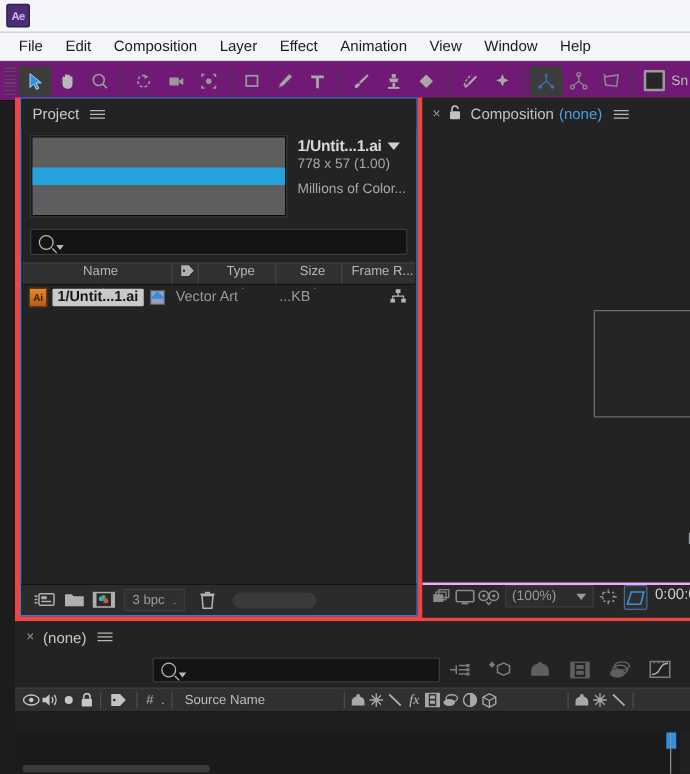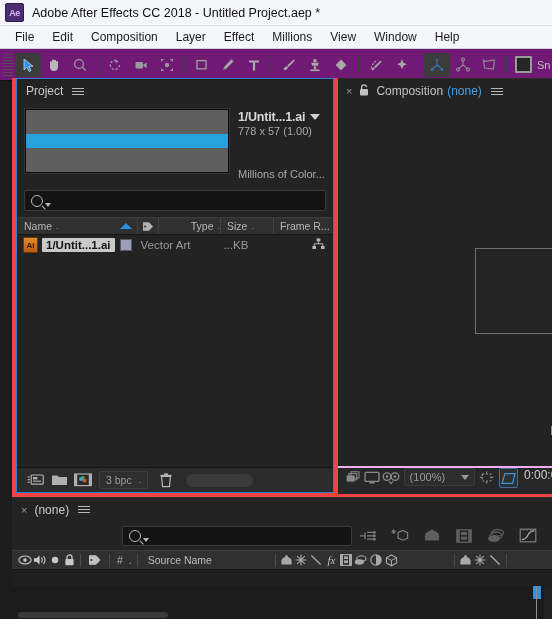--- a/index.html
+++ b/index.html
@@ -49,37 +49,37 @@
   .preview-row{display:flex;padding:6px 8px 4px 8px;}
   .thumb{width:202px;height:62px;border:1px solid #0b0b0b;background:#5e5e5e;position:relative;
          box-shadow:0 0 0 1px #333;}
   .thumb .stripe{position:absolute;left:0;right:0;top:24px;height:14px;background:#26a3dd;}
   .preview-meta{margin-left:9px;padding-top:1px;}
   .pm-name{font-size:12.5px;color:#d8d8d8;font-weight:bold;letter-spacing:-.2px;
            display:flex;align-items:center;}
   .caret-down{margin-left:5px;width:0;height:0;border-left:5px solid transparent;
               border-right:5px solid transparent;border-top:6px solid #cfcfcf;}
   .pm-dim{font-size:11px;color:#a8a8a8;margin-top:1px;}
-  .pm-color{font-size:11px;color:#a8a8a8;margin-top:31px;}
+  .pm-color{font-size:11px;color:#a8a8a8;margin-top:8px;}
 
   .search-wrap{padding:6px 7px 4px 7px;}
   .search-field{height:19px;background:#141414;border:1px solid #3b3b3b;border-radius:2px;
                 display:flex;align-items:center;padding-left:6px;}
   .mag{width:10px;height:10px;border:1.4px solid #b9b9b9;border-radius:50%;position:relative;
        flex:none;}
   .mag::after{content:"";position:absolute;right:-4px;bottom:-3px;width:5px;height:1.4px;
               background:#b9b9b9;transform:rotate(45deg);}
   .mag-caret{width:0;height:0;border-left:3px solid transparent;border-right:3px solid transparent;
              border-top:4px solid #b9b9b9;margin-left:2px;align-self:flex-end;margin-bottom:3px;}
 
   .col-head{height:16px;background:#303030;display:flex;align-items:center;
             border-top:1px solid #3c3c3c;border-bottom:1px solid #151515;font-size:10.5px;
             color:#b6b6b6;margin:2px 1px 0 1px;}
   .ch{display:flex;align-items:center;height:100%;border-right:1px solid #454545;
-      padding-left:6px;box-sizing:border-box;position:relative;}
+      padding-left:6px;box-sizing:border-box;position:relative;flex-direction:column;}
   .ch .dot{margin-left:4px;color:#8d8d8d;font-size:9px;}
   .sort-arrow{width:0;height:0;border-left:6px solid transparent;border-right:6px solid transparent;
               border-bottom:6px solid #2d8fe0;margin-left:auto;margin-right:5px;}
 
   .asset-row{height:18px;display:flex;align-items:center;margin:1px 1px 0 1px;padding-left:5px;}
   .ai-ico{width:13px;height:14px;background:linear-gradient(#e08a32,#b75d16);border:1px solid #713608;
           border-radius:1px;position:relative;flex:none;}
   .ai-ico::after{content:"Ai";position:absolute;left:0;right:0;top:0;bottom:0;font-size:8px;
                  color:#3a1a03;font-weight:bold;display:flex;align-items:center;justify-content:center;}
   .asset-name{background:#c9c9c9;color:#151515;font-size:11.5px;font-weight:bold;
@@ -142,30 +142,29 @@
   .playhead-line{position:absolute;left:524px;top:0;bottom:0;width:1px;background:#8d8d8d;}
   .hscroll{position:absolute;left:6px;bottom:2px;width:150px;height:6px;background:#3a3a3a;border-radius:3px;}
 </style>
 </head>
 <body>
 
 <div class="app">
 
   <div class="titlebar">
     <div class="ae-logo">Ae</div>
-    <div class="title-text">Adobe After Effects CC 2018 - Untitled Project.aep *</div>
   </div>
 
   <div class="menubar">
     <div class="menu-item">File</div>
     <div class="menu-item">Edit</div>
     <div class="menu-item">Composition</div>
     <div class="menu-item">Layer</div>
     <div class="menu-item">Effect</div>
-    <div class="menu-item">Millions</div>
+    <div class="menu-item">Animation</div>
     <div class="menu-item">View</div>
     <div class="menu-item">Window</div>
     <div class="menu-item">Help</div>
   </div>
 
   <div class="toolbar">
     <div class="grip"></div>
 
     <div class="tool active">
       <svg width="16" height="16" viewBox="0 0 16 16">
@@ -329,21 +328,21 @@
           <span>Name</span>
           <span class="dot">.</span>
           <span class="sort-arrow"></span>
         </div>
         <div class="ch" style="width:21px;padding-left:4px;">
           <svg width="12" height="11" viewBox="0 0 12 11">
               <path d="M1 1.2h6l4 4.3-4 4.3H1Z" fill="#b0b0b0"></path>
               <circle cx="3.2" cy="5.5" r="1" fill="#303030"></circle>
             </svg>
         </div>
-        <div class="ch" style="width:62px;justify-content:flex-end;">
+        <div class="ch" style="width:62px;">
           <span>Type</span>
           <span class="dot">.</span>
         </div>
         <div class="ch" style="width:53px;">
           <span>Size</span>
           <span class="dot">.</span>
         </div>
         <div class="ch" style="width:58px;border-right:none;">
           <span>Frame R...</span>
         </div>

